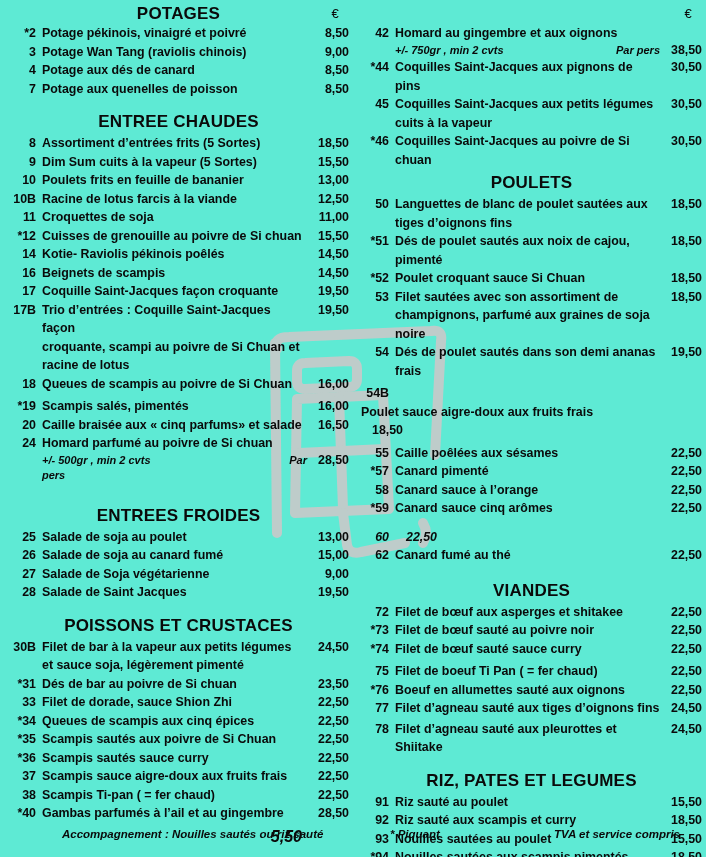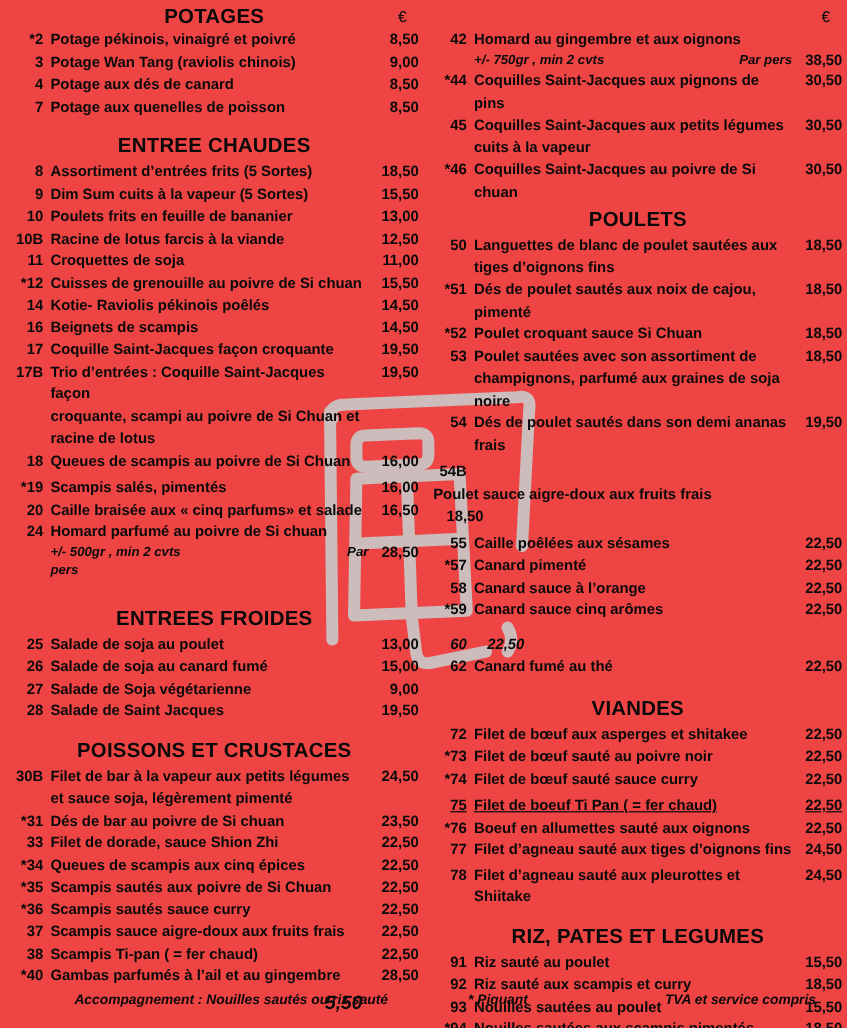--- a/index.html
+++ b/index.html
@@ -1,17 +1,17 @@
 <!DOCTYPE html>
 <html><head>
 <meta charset="utf-8">
 <style>
   html,body{margin:0;padding:0;background:#e8e8e8;}
   .page{
-    position:relative;width:706px;height:857px;background:#ef4444;
+    position:relative;width:706px;height:857px;background:#5eead4;
     font-family:"Liberation Sans",sans-serif;color:#0a0a0a;overflow:hidden;
     margin:0 auto;
   }
   .watermark{position:absolute;left:253px;top:283px;pointer-events:none;}
   .columns{position:absolute;left:0;top:0;width:706px;display:flex;}
   .col{box-sizing:border-box;width:353px;padding:4px 4px 0 8px;}
   .section-header{
     position:relative;text-align:center;font-weight:700;font-size:17px;
     line-height:20px;letter-spacing:.2px;min-height:20px;
   }
@@ -278,21 +278,21 @@
 pimenté</span>
           <span class="price">18,50</span>
         </div>
         <div class="item">
           <span class="num">*52</span>
           <span class="name">Poulet croquant sauce Si Chuan</span>
           <span class="price">18,50</span>
         </div>
         <div class="item">
           <span class="num">53</span>
-          <span class="name">Poulet sautées avec son assortiment de
+          <span class="name">Filet sautées avec son assortiment de
 champignons, parfumé aux graines de soja
 noire</span>
           <span class="price">18,50</span>
         </div>
         <div class="item">
           <span class="num">54</span>
           <span class="name">Dés de poulet sautés dans son demi ananas
 frais</span>
           <span class="price">19,50</span>
         </div>
@@ -341,21 +341,21 @@
         <div class="item">
           <span class="num">*73</span>
           <span class="name">Filet de bœuf sauté au poivre noir</span>
           <span class="price">22,50</span>
         </div>
         <div class="item">
           <span class="num">*74</span>
           <span class="name">Filet de bœuf sauté sauce curry</span>
           <span class="price">22,50</span>
         </div>
-        <div class="item" style="margin-top: 4px; text-decoration: underline;">
+        <div class="item" style="margin-top: 4px;">
           <span class="num">75</span>
           <span class="name">Filet de boeuf Ti Pan  ( = fer chaud)</span>
           <span class="price">22,50</span>
         </div>
         <div class="item">
           <span class="num">*76</span>
           <span class="name">Boeuf en allumettes sauté aux oignons</span>
           <span class="price">22,50</span>
         </div>
         <div class="item">

